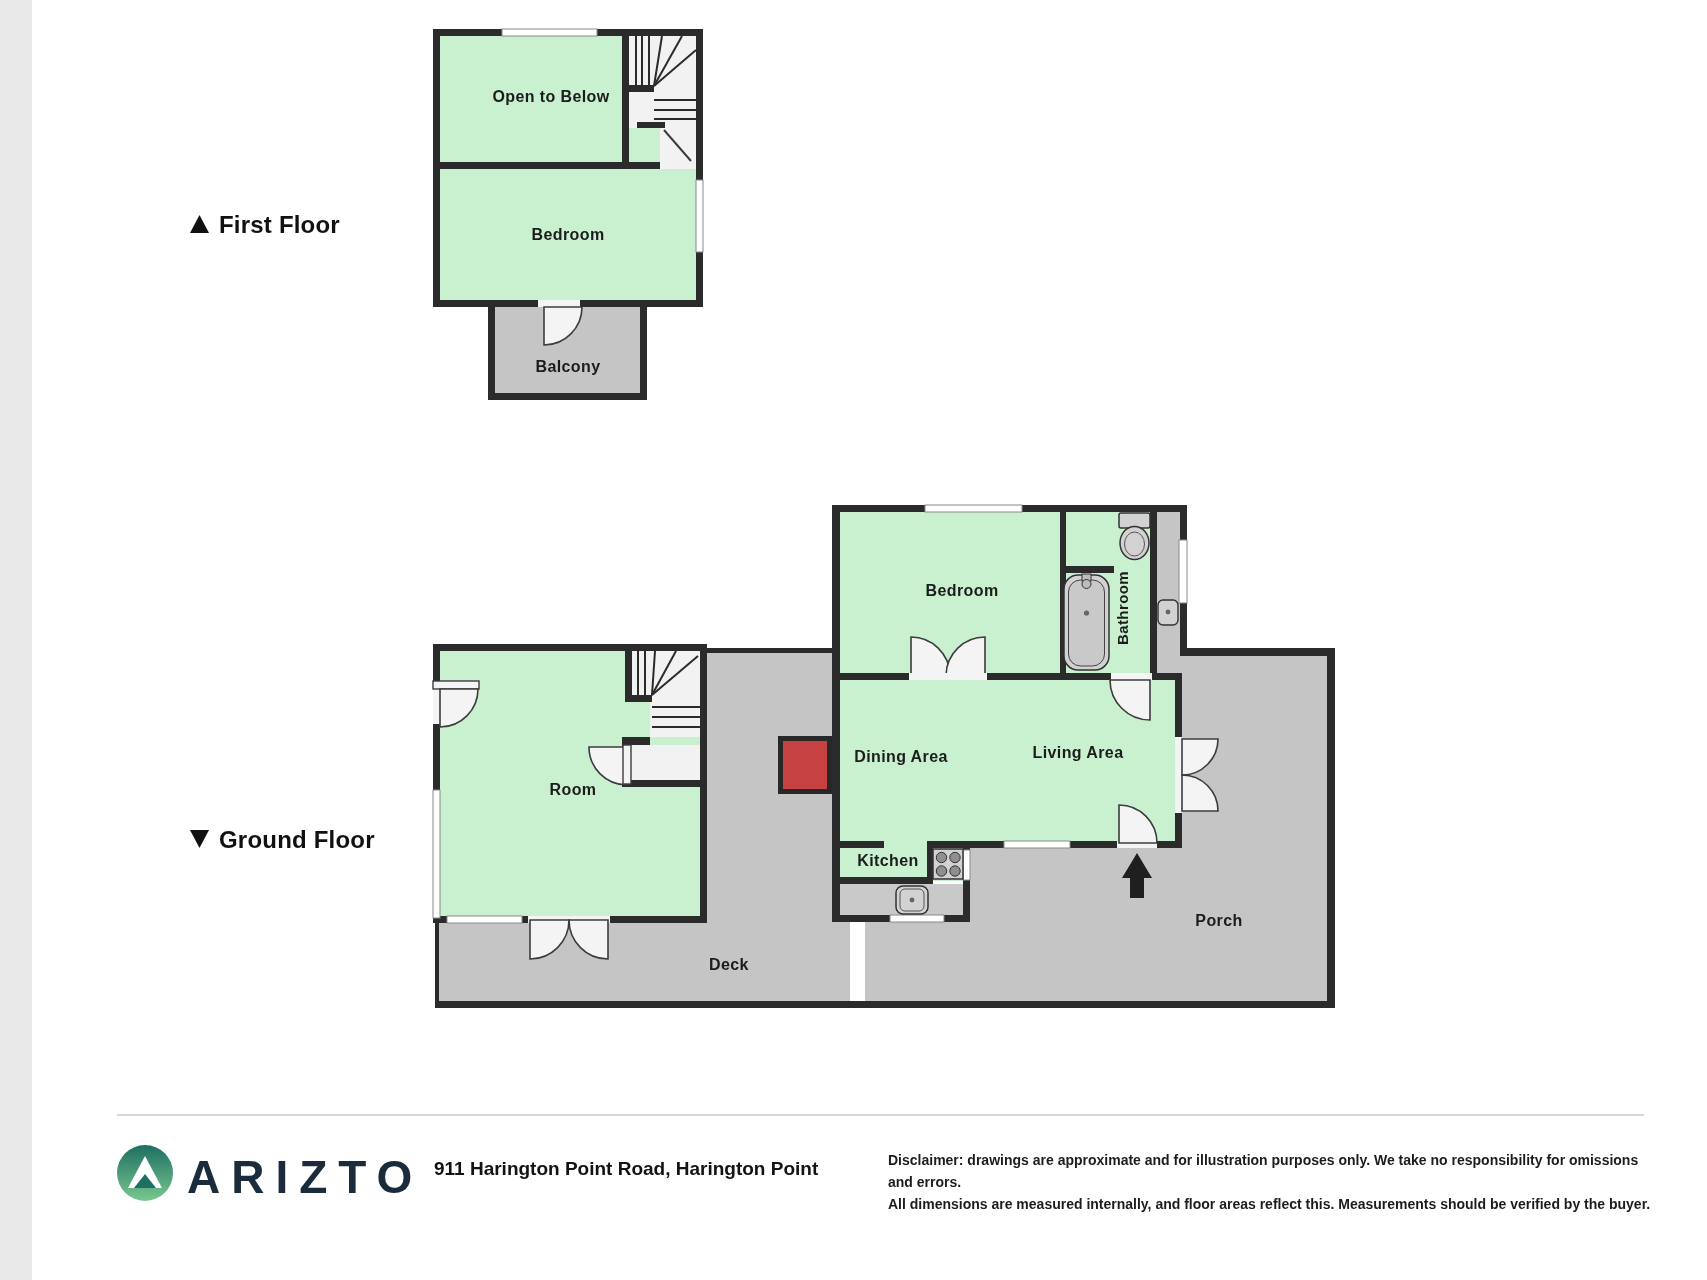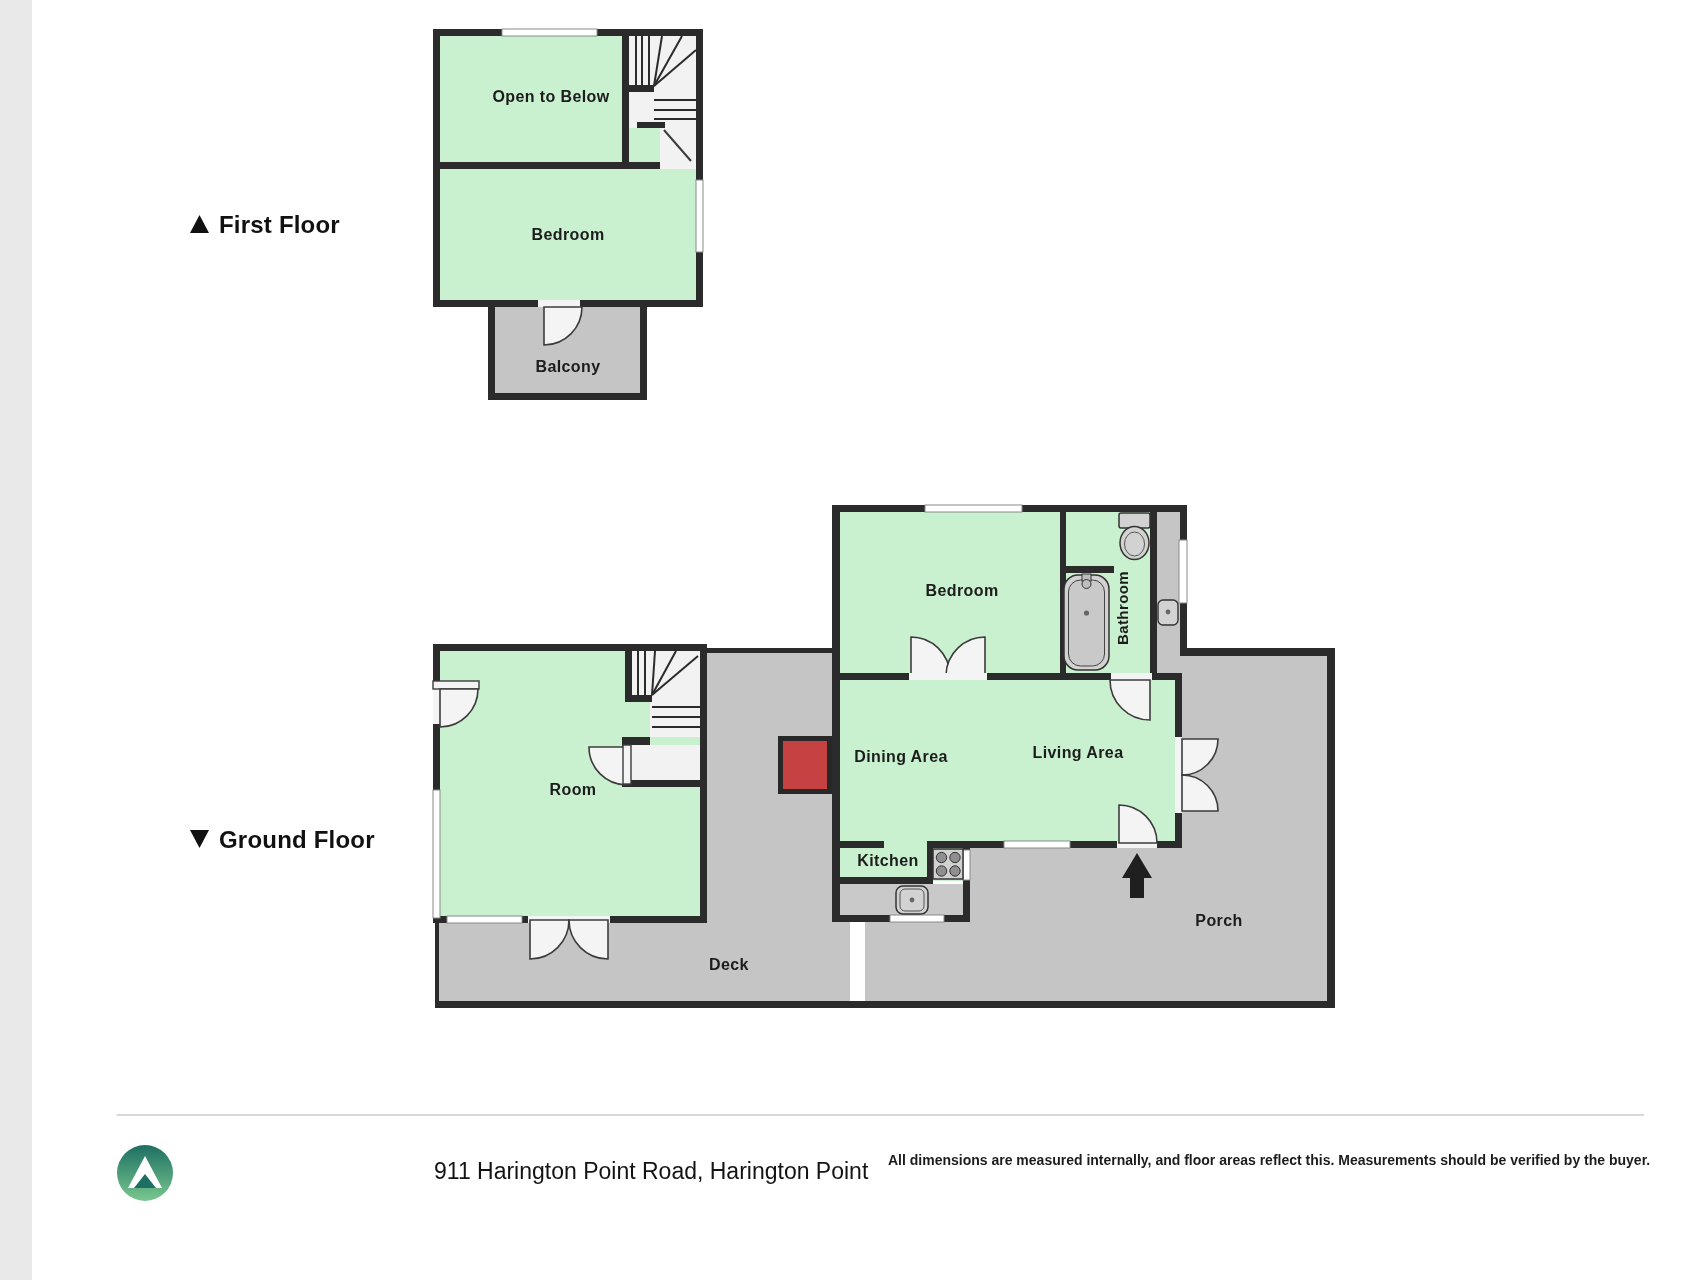--- a/index.html
+++ b/index.html
@@ -7,21 +7,21 @@
     position:relative;width:1707px;height:1280px;background:#ffffff;
     font-family:"Liberation Sans",sans-serif;overflow:hidden;margin-left:32px;
   }
   svg text{font-family:"Liberation Sans",sans-serif;}
   .plan-label{font-size:16px;font-weight:700;fill:#1c1c1c;letter-spacing:.4px;}
   .section-label{font-size:24px;font-weight:700;fill:#111;letter-spacing:.2px;}
   #footer-divider{position:absolute;left:85px;top:1114px;width:1527px;height:2px;background:#d7d7d7;}
   #brand-logo{position:absolute;left:84px;top:1144px;width:58px;height:58px;}
   #brand-name{position:absolute;left:155px;top:1150px;font-size:46px;font-weight:700;
     letter-spacing:11px;color:#1a2b3c;}
-  #footer-address{position:absolute;left:402px;top:1158px;font-size:23px;font-weight:400;color:#131313;}
+  #footer-address{position:absolute;left:402px;top:1158px;font-size:19px;font-weight:700;color:#131313;}
   #footer-disclaimer{position:absolute;left:856px;top:1149px;width:770px;font-size:14px;
     font-weight:700;color:#1c1c1c;line-height:22px;}
 </style>
 </head>
 <body>
 
 <div id="canvas">
 
 <svg width="1707" height="1280" viewBox="0 0 1707 1280" style="position:absolute;left:0;top:0;">
 
@@ -278,18 +278,20 @@
     <linearGradient id="logoGrad" x1="0" y1="0" x2="0" y2="1">
       <stop offset="0" stop-color="#1e6f63"></stop>
       <stop offset="1" stop-color="#79c78e"></stop>
     </linearGradient>
   </defs>
   <circle cx="29" cy="29" r="28" fill="url(#logoGrad)"></circle>
   <path d="M 29,12 L 46,44 L 12,44 Z" fill="#ffffff"></path>
   <path d="M 29,30 L 40,44 L 18,44 Z" fill="#1e6f63"></path>
 </svg>
 
+<div id="brand-name">ARIZTO</div>
 <div id="footer-address">911 Harington Point Road, Harington Point</div>
 <div id="footer-disclaimer">
+  <div>Disclaimer: drawings are approximate and for illustration purposes only. We take no responsibility for omissions and errors.</div>
   <div>All dimensions are measured internally, and floor areas reflect this. Measurements should be verified by the buyer.</div>
 </div>
 
 </div>
 
 </body></html>

